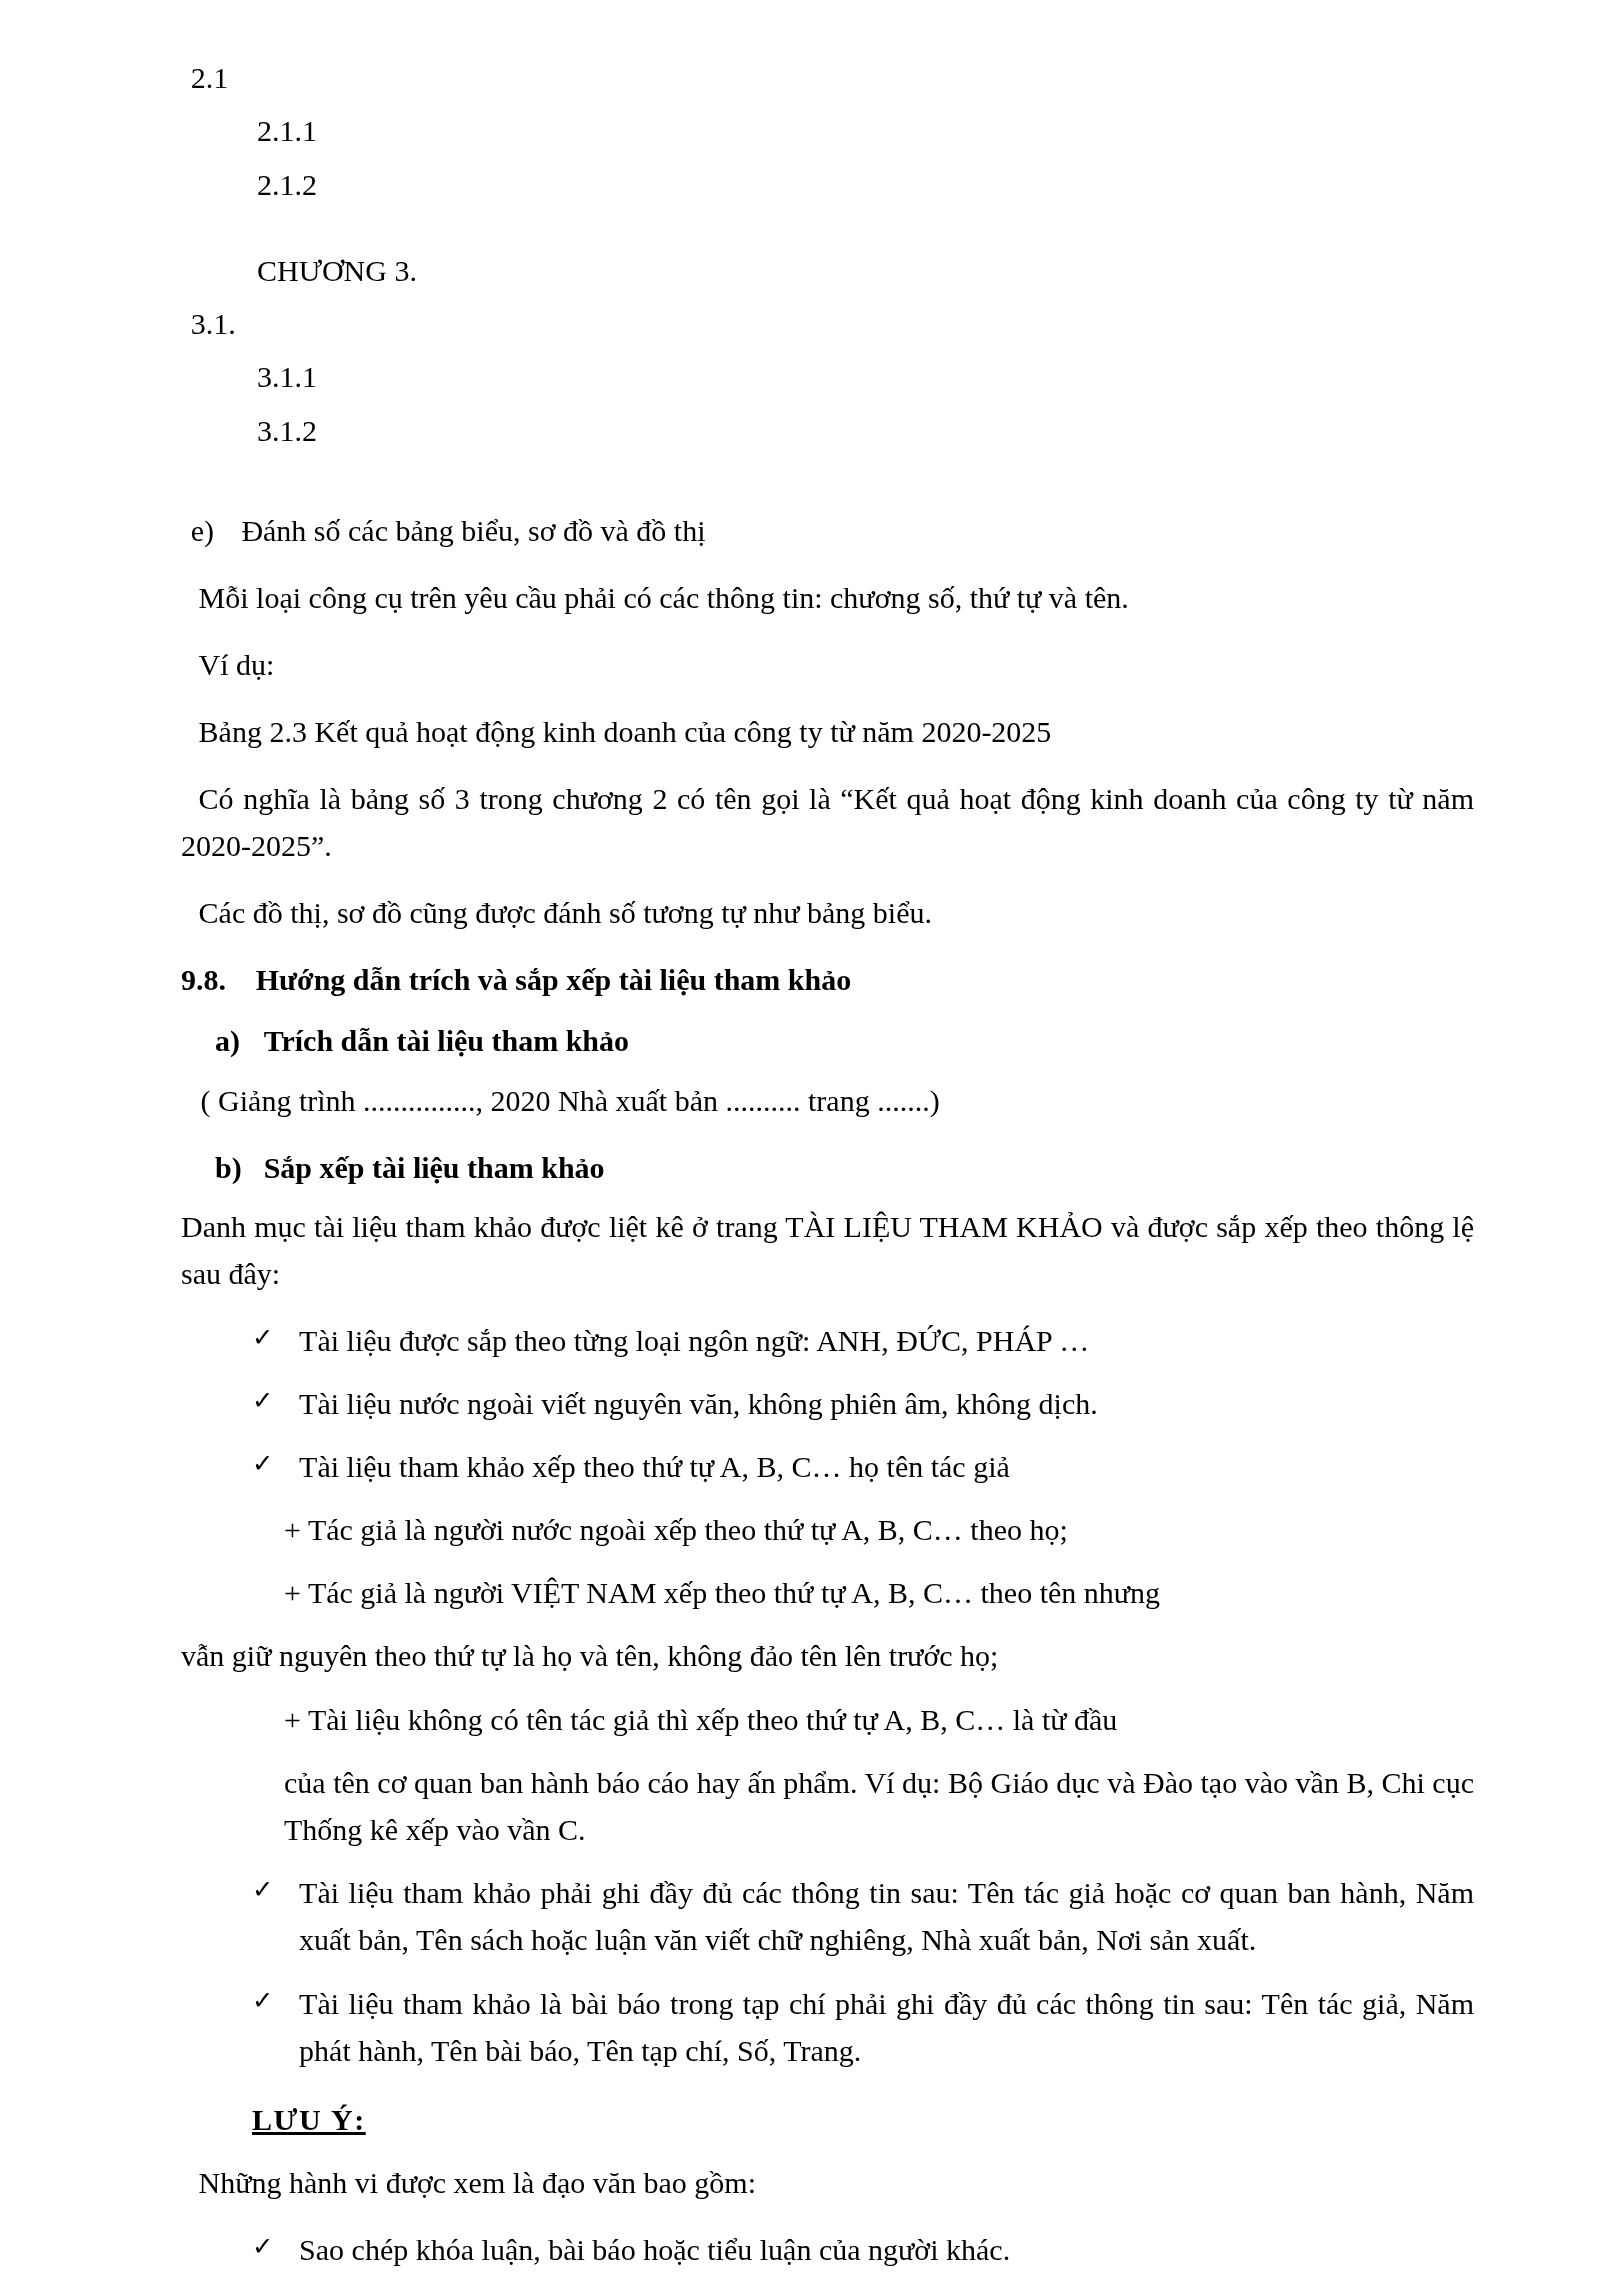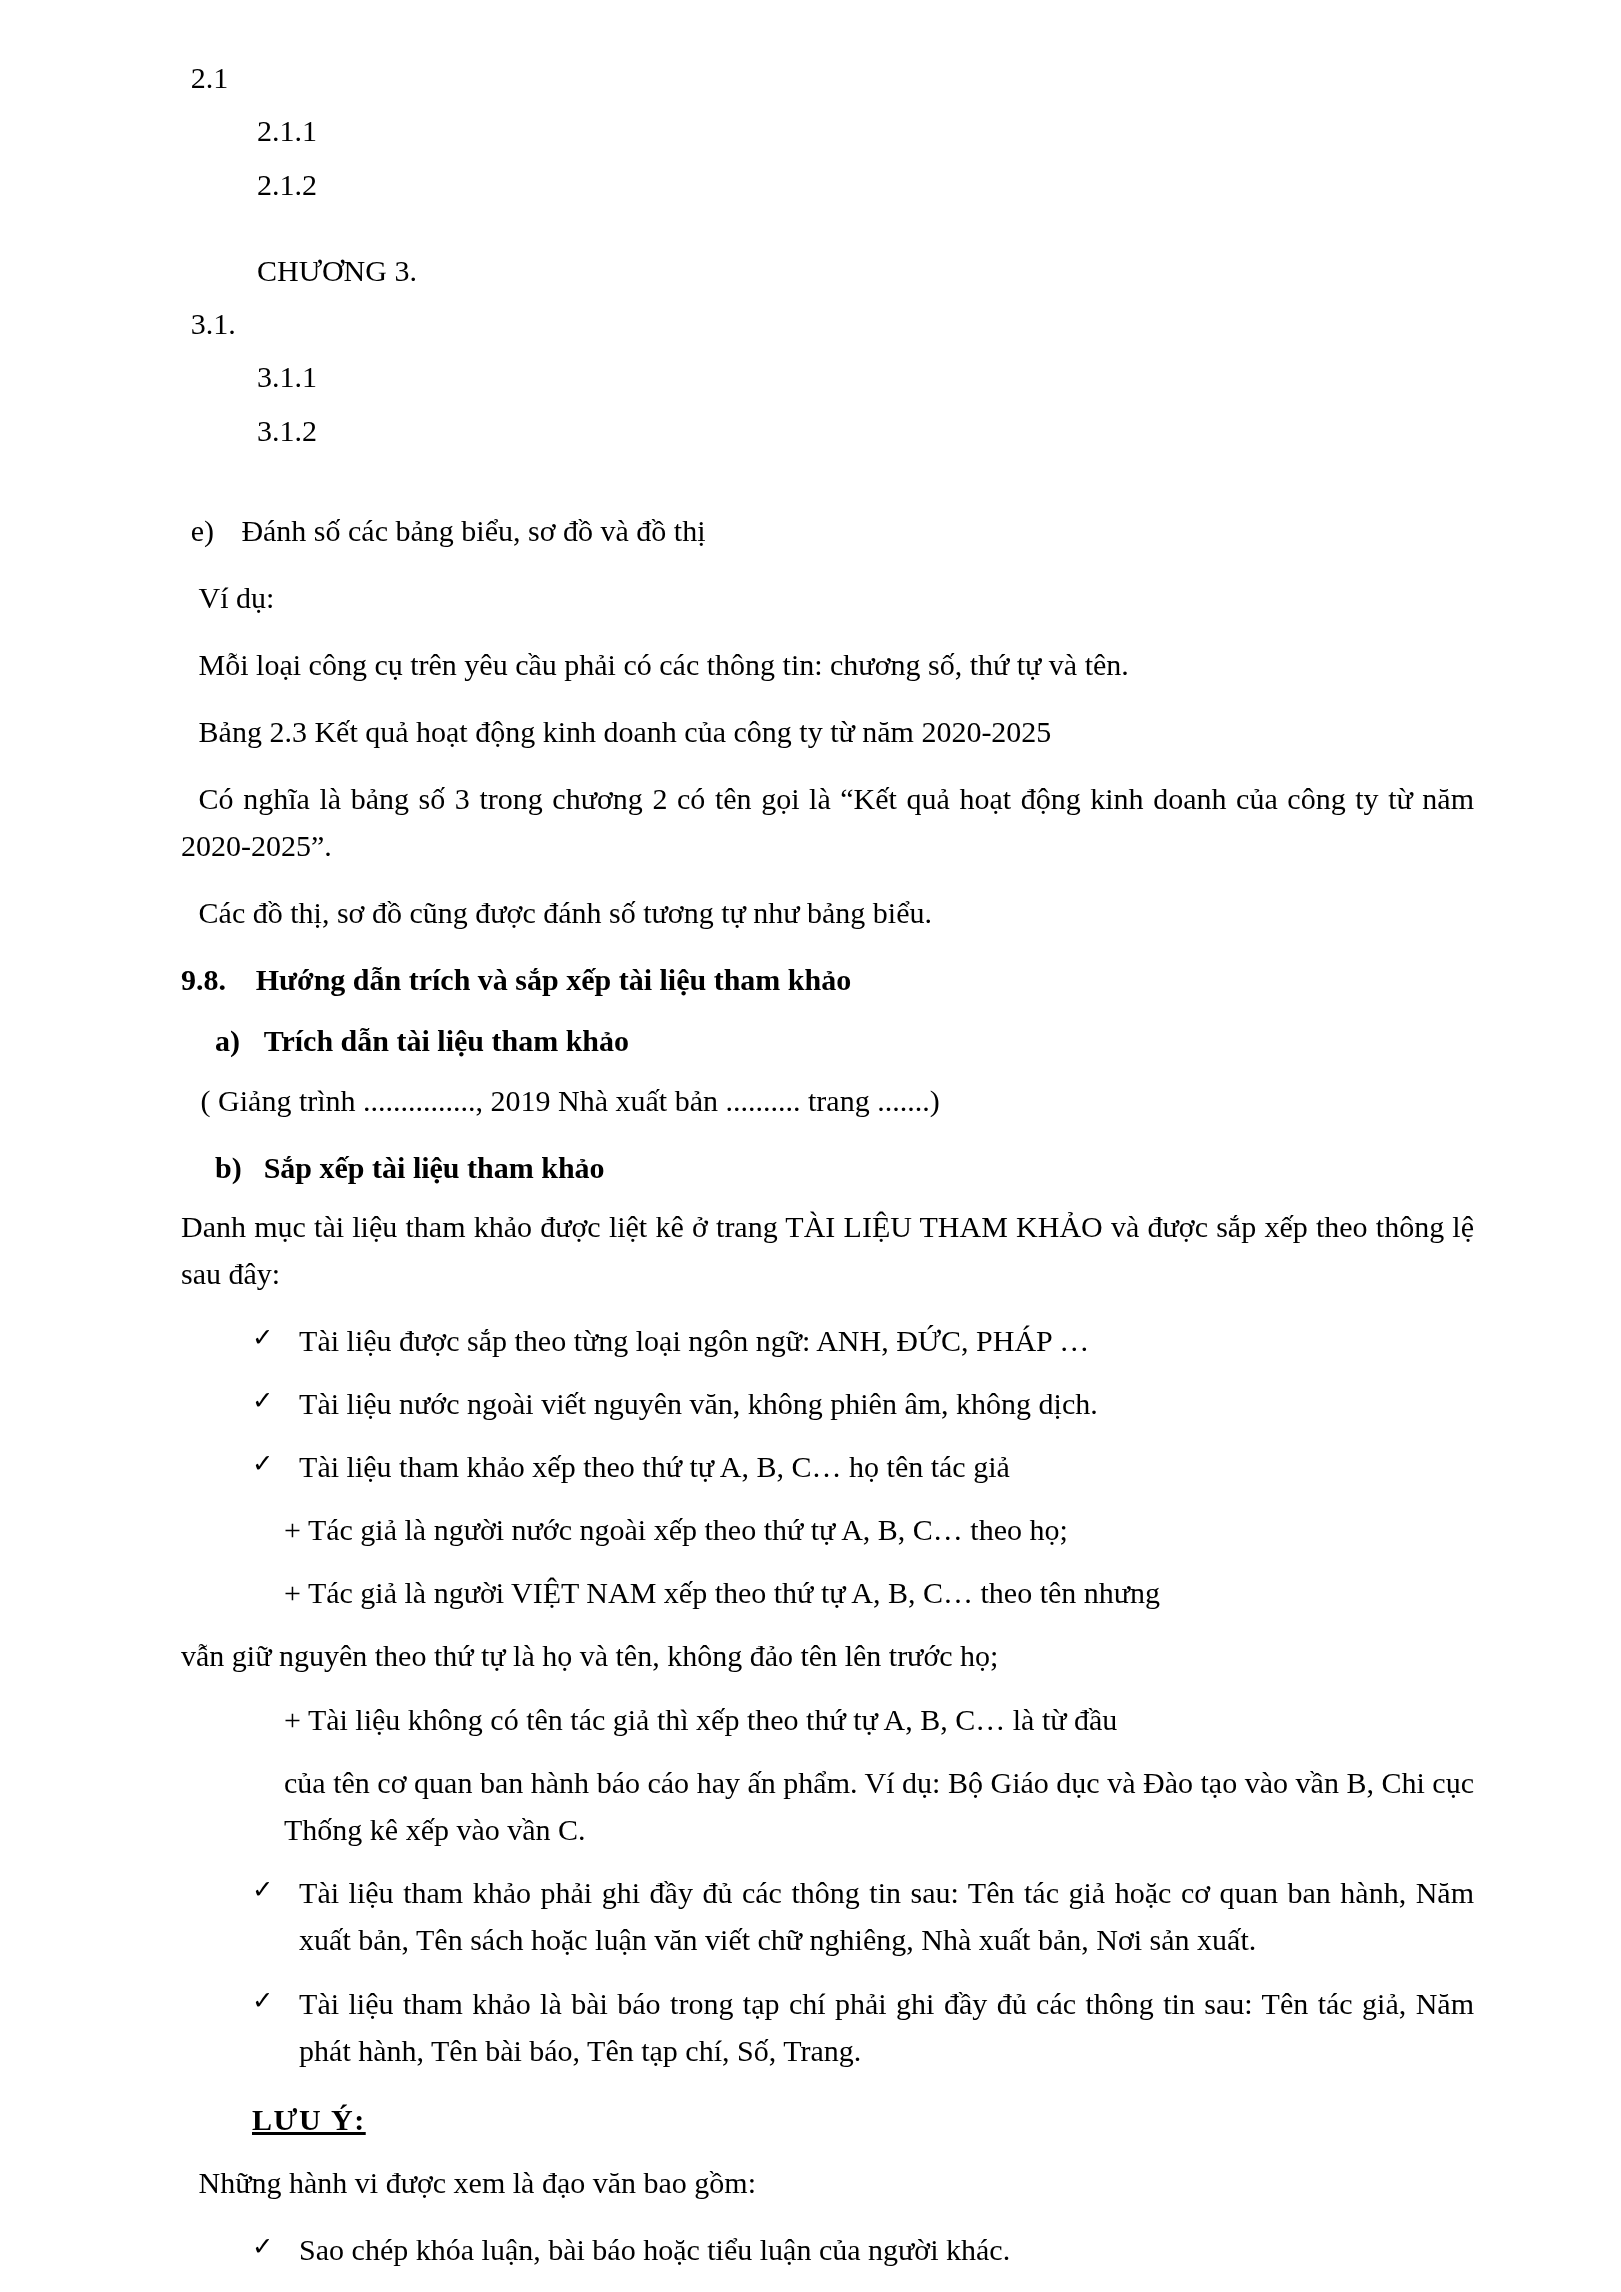--- a/index.html
+++ b/index.html
@@ -147,36 +147,36 @@
       <p class="outline-l2">3.1.2</p>
     </div>
 
     <div class="spacer-lg"></div>
 
     <div class="item-letter">
       <span class="lt">e)</span>
       <span class="tx">Đánh số các bảng biểu, sơ đồ và đồ thị</span>
     </div>
 
+    <p class="para-indent">Mỗi loại công cụ trên yêu cầu phải có các thông tin: chương số, thứ tự và tên.</p>
     <p class="para-indent">Ví dụ:</p>
-    <p class="para-indent">Mỗi loại công cụ trên yêu cầu phải có các thông tin: chương số, thứ tự và tên.</p>
     <p class="para-indent">Bảng 2.3  Kết quả hoạt động kinh doanh của công ty từ năm 2020-2025</p>
     <p class="para-indent">Có nghĩa là bảng số 3 trong chương 2 có tên gọi là “Kết quả hoạt động kinh doanh của công ty từ năm 2020-2025”.</p>
     <p class="para-indent">Các đồ thị, sơ đồ cũng được đánh số tương tự như bảng biểu.</p>
 
     <div class="h-section">
       <span class="num">9.8.</span>
       <span>Hướng dẫn trích và sắp xếp tài liệu tham khảo</span>
     </div>
 
     <div class="h-sub">
       <span class="lt">a)</span>
       <span>Trích dẫn tài liệu tham khảo</span>
     </div>
-    <p class="ex-line">( Giảng trình ..............., 2019 Nhà xuất bản .......... trang .......)</p>
+    <p class="ex-line">( Giảng trình ..............., 2020 Nhà xuất bản .......... trang .......)</p>
 
     <div class="h-sub">
       <span class="lt">b)</span>
       <span>Sắp xếp tài liệu tham khảo</span>
     </div>
 
     <p class="para">Danh mục tài liệu tham khảo được liệt kê ở trang TÀI LIỆU THAM KHẢO và được sắp xếp theo thông lệ sau đây:</p>
 
     <div class="chk">
       <span class="mark">✓</span>

